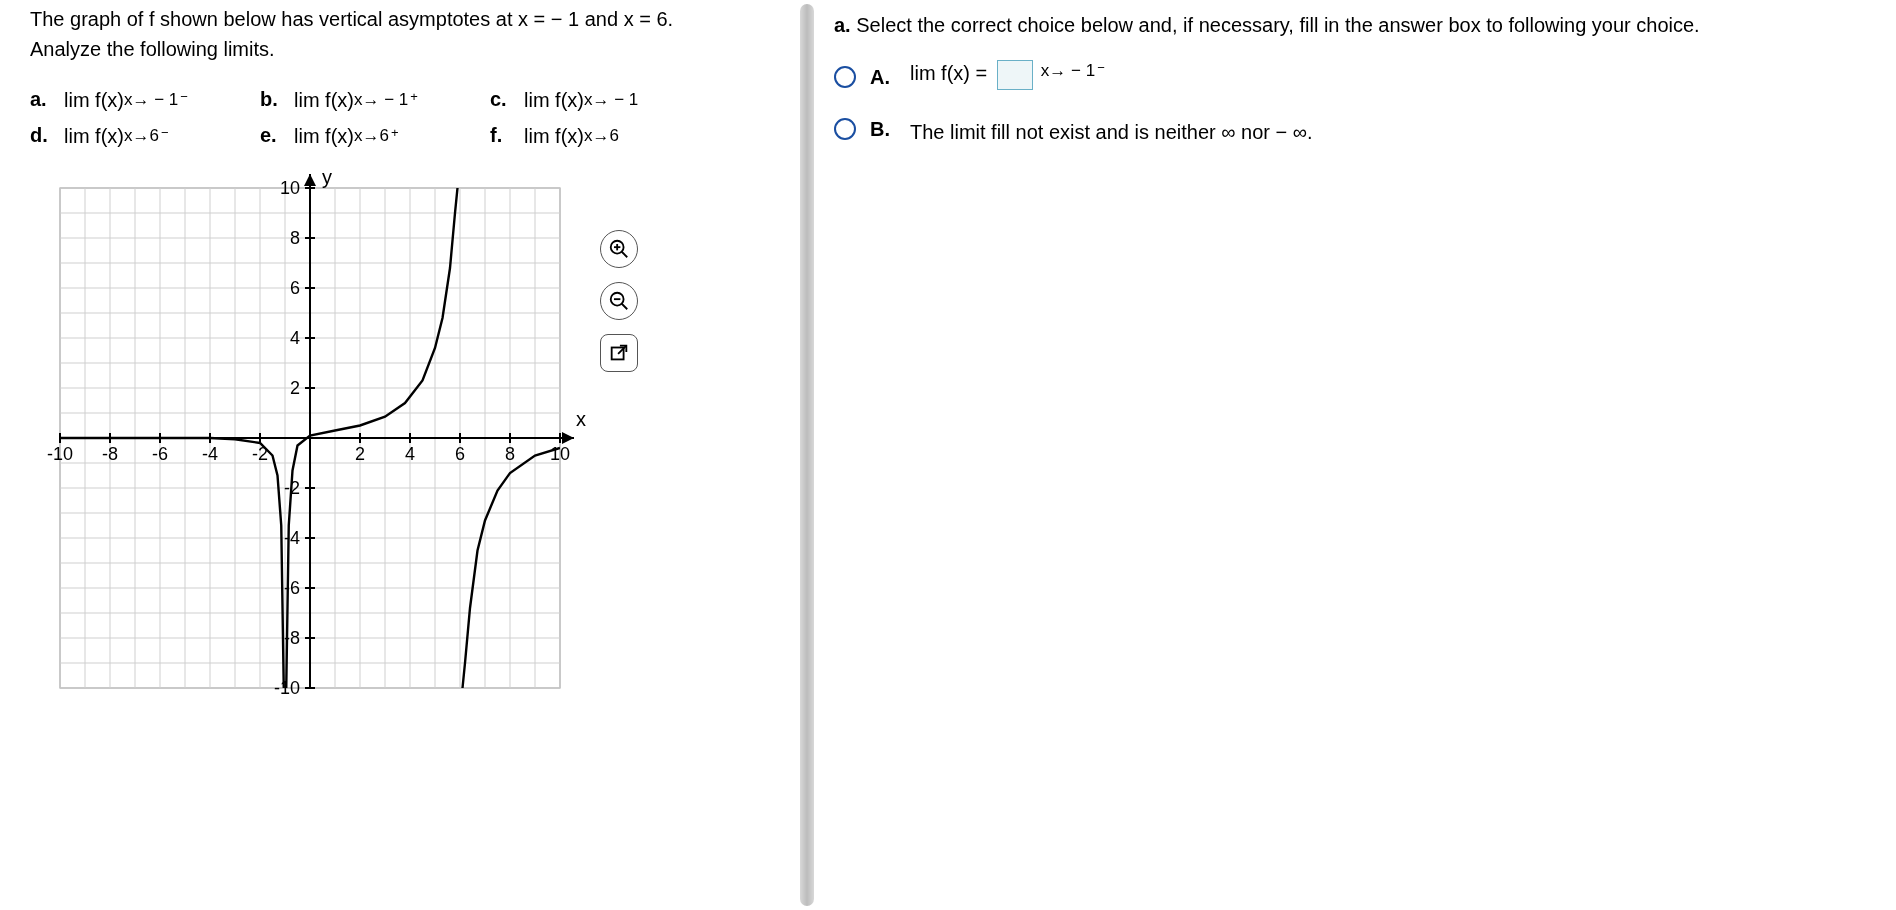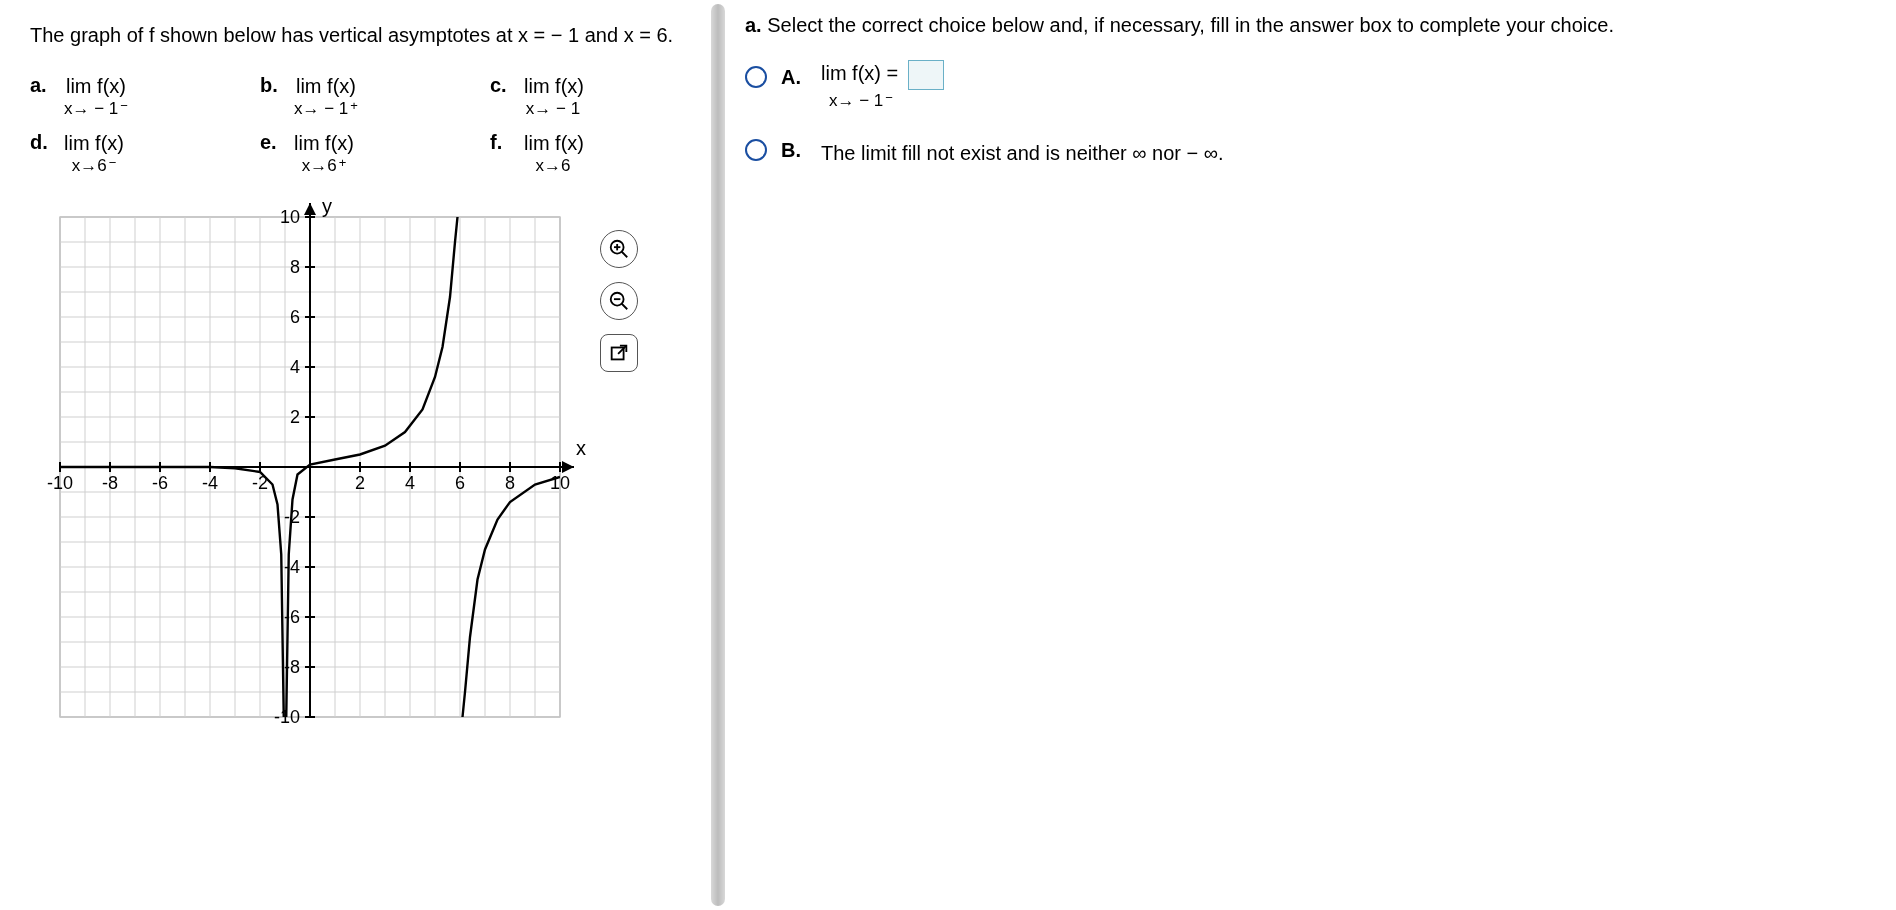--- a/index.html
+++ b/index.html
@@ -6,22 +6,22 @@
     body {
       font-family: Arial, Helvetica, sans-serif;
       font-size: 20px;
       color: #000;
       background: #fff;
       width: 1896px;
       height: 910px;
       display: flex;
     }
     .left-panel {
-      width: 711px;
-      padding: 20px 20px 10px 30px;
+      width: 800px;
+      padding: 4px 20px 10px 30px;
       position: relative;
     }
     .divider {
       width: 14px;
       background: linear-gradient(to right, #d8d8d8, #bcbcbc, #d8d8d8);
       border-radius: 7px;
       margin: 4px 0;
     }
     .right-panel {
       flex: 1;
@@ -41,21 +41,21 @@
       display: flex;
       gap: 10px;
       align-items: flex-start;
     }
     .limit-label {
       font-weight: bold;
       width: 24px;
     }
     .limit-expr {
       display: flex;
-      flex-direction: column;
+      flex-direction: row;
       align-items: center;
       line-height: 1.2;
     }
     .lim-top { white-space: nowrap; }
     .lim-bot { font-size: 17px; white-space: nowrap; }
     .sup { font-size: 13px; vertical-align: 4px; margin-left: 2px; }
     .graph-area {
       position: relative;
       width: 560px;
       height: 560px;
@@ -120,20 +120,21 @@
       margin-left: 4px;
     }
     .choice-text { margin-top: 6px; line-height: 1.4; }
   </style>
 </head>
 <body>
 
 <div class="left-panel">
   <div class="problem-text">
     <div>The graph of f shown below has vertical asymptotes at x = − 1 and x = 6.</div>
+    <div>Analyze the following limits.</div>
   </div>
 
   <div class="limits-grid">
     <div class="limit-item">
       <div class="limit-label">a.</div>
       <div class="limit-expr">
         <span class="lim-top">lim   f(x)</span>
         <span class="lim-bot"><span>x→ − 1</span><span class="sup">−</span></span>
       </div>
     </div>
@@ -300,21 +301,21 @@
         </svg>
     </div>
   </div>
 </div>
 
 <div class="divider"></div>
 
 <div class="right-panel">
   <div class="answer-prompt">
     <b>a.</b>
-    <span>Select the correct choice below and, if necessary, fill in the answer box to complete your choice.</span>
+    <span>Select the correct choice below and, if necessary, fill in the answer box to following your choice.</span>
   </div>
 
   <div class="choice-row">
     <div class="radio"></div>
     <div class="choice-label">A.</div>
     <div class="choice-body">
       <div class="limit-expr">
         <span class="lim-top"><span>lim   f(x) =</span> <span class="ans-box"></span></span>
         <span class="lim-bot" style="align-self:flex-start;margin-left:8px"><span>x→ − 1</span><span class="sup">−</span></span>
       </div>

